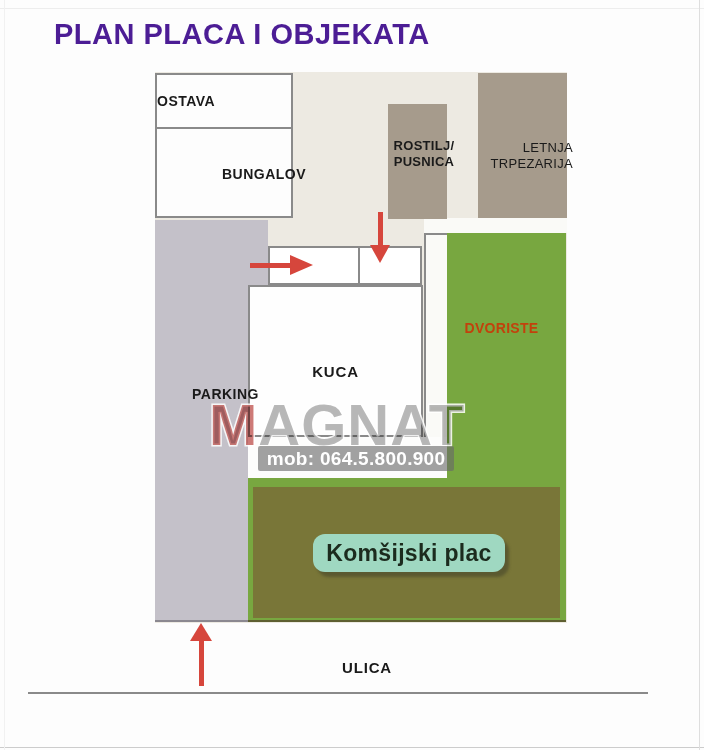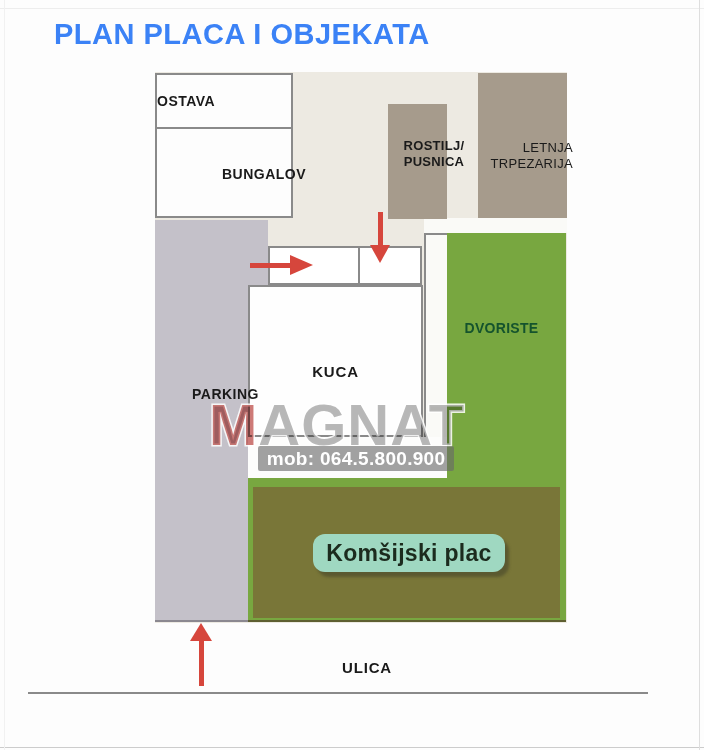--- a/index.html
+++ b/index.html
@@ -11,54 +11,54 @@
   }
   .abs{position:absolute;}
   
   .frame-top{left:0;top:8px;width:704px;height:1px;background:#ededed;}
   .frame-bottom{left:0;top:747px;width:704px;height:1px;background:#cccccc;}
   .frame-right{left:699px;top:0;width:1px;height:750px;background:#dedede;}
   .frame-left{left:4px;top:0;width:1px;height:750px;background:#f1f1f1;}
 
   .title{
     left:54px;top:18px;width:420px;
-    font-size:29px;font-weight:bold;letter-spacing:.5px;color:#3b82f6;
+    font-size:29px;font-weight:bold;letter-spacing:.5px;color:#4c1d95;
     white-space:nowrap;
   }
 
   
   .plan-bg{left:155px;top:72px;width:412px;height:551px;background:#edeae2;}
 
   
   .nw-block{left:155px;top:73px;width:138px;height:145px;background:#fdfdfd;border:2px solid #8a8a8a;box-sizing:border-box;}
   .nw-cell-top{position:absolute;left:0;top:0;width:100%;height:54px;border-bottom:2px solid #8a8a8a;box-sizing:border-box;display:flex;align-items:center;justify-content:flex-start;}
   .nw-cell-bottom{position:absolute;left:0;top:56px;width:100%;height:85px;display:flex;align-items:center;justify-content:center;padding-left:40px;}
   .room-label{font-size:14px;font-weight:bold;letter-spacing:.5px;}
 
   .rostilj-box{left:388px;top:104px;width:59px;height:115px;background:#a69b8c;}
-  .rostilj-label{left:373px;top:138px;width:122px;text-align:center;font-size:13px;font-weight:bold;line-height:16px;letter-spacing:.3px;}
+  .rostilj-label{left:363px;top:138px;width:122px;text-align:center;font-size:13px;font-weight:bold;line-height:16px;letter-spacing:.3px;}
   .letnja-box{left:478px;top:73px;width:89px;height:145px;background:#a69b8c;}
   .letnja-label{left:472px;top:140px;width:101px;text-align:right;font-size:13px;font-weight:normal;line-height:16px;letter-spacing:.3px;}
 
   .parking-upper{left:155px;top:220px;width:113px;height:67px;background:#c4c1c9;}
   .parking-lower{left:155px;top:287px;width:93px;height:335px;background:#c4c1c9;border-bottom:2px solid #8b8890;box-sizing:border-box;}
   .parking-label{left:155px;top:386px;width:93px;text-align:center;font-size:14px;font-weight:bold;letter-spacing:.5px;padding-left:24px;}
 
   .strip-under-letnja{left:424px;top:218px;width:143px;height:15px;background:#fafaf7;}
   .walkway{left:424px;top:233px;width:23px;height:245px;background:#fafaf7;border-left:2px solid #8a8a8a;border-top:2px solid #8a8a8a;box-sizing:border-box;}
   .white-under-kuca{left:248px;top:437px;width:199px;height:41px;background:#fdfdfc;}
 
   .entry-strip{left:268px;top:246px;width:154px;height:39px;background:#ffffff;border:2px solid #8a8a8a;box-sizing:border-box;}
   .entry-divider{position:absolute;left:88px;top:0;width:2px;height:100%;background:#8a8a8a;}
 
   .kuca-box{left:248px;top:285px;width:175px;height:152px;background:#fefefe;border:2px solid #8a8a8a;box-sizing:border-box;display:flex;align-items:center;justify-content:center;}
   .kuca-label{font-size:15px;font-weight:bold;letter-spacing:.8px;margin-top:20px;}
 
   .dvoriste-col{left:447px;top:233px;width:119px;height:389px;background:#78a740;}
-  .dvoriste-label{left:447px;top:320px;width:109px;text-align:center;font-size:14px;font-weight:bold;letter-spacing:.3px;color:#14532d;}
+  .dvoriste-label{left:447px;top:320px;width:109px;text-align:center;font-size:14px;font-weight:bold;letter-spacing:.3px;color:#c2410c;}
   .band-green{left:248px;top:478px;width:199px;height:144px;background:#78a740;}
   .band-bottom-line{left:248px;top:620px;width:318px;height:2px;background:#5e5f31;}
   .olive-plot{left:253px;top:487px;width:307px;height:131px;background:#797638;}
 
   .neighbor-chip{
     left:313px;top:534px;width:192px;height:38px;background:#9fd8c1;border-radius:12px;
     box-shadow:4px 5px 3px rgba(66,66,42,.55);
     display:flex;align-items:center;justify-content:center;
   }
   .neighbor-chip span{font-size:23px;font-weight:bold;color:#1c2b1e;letter-spacing:.3px;}

